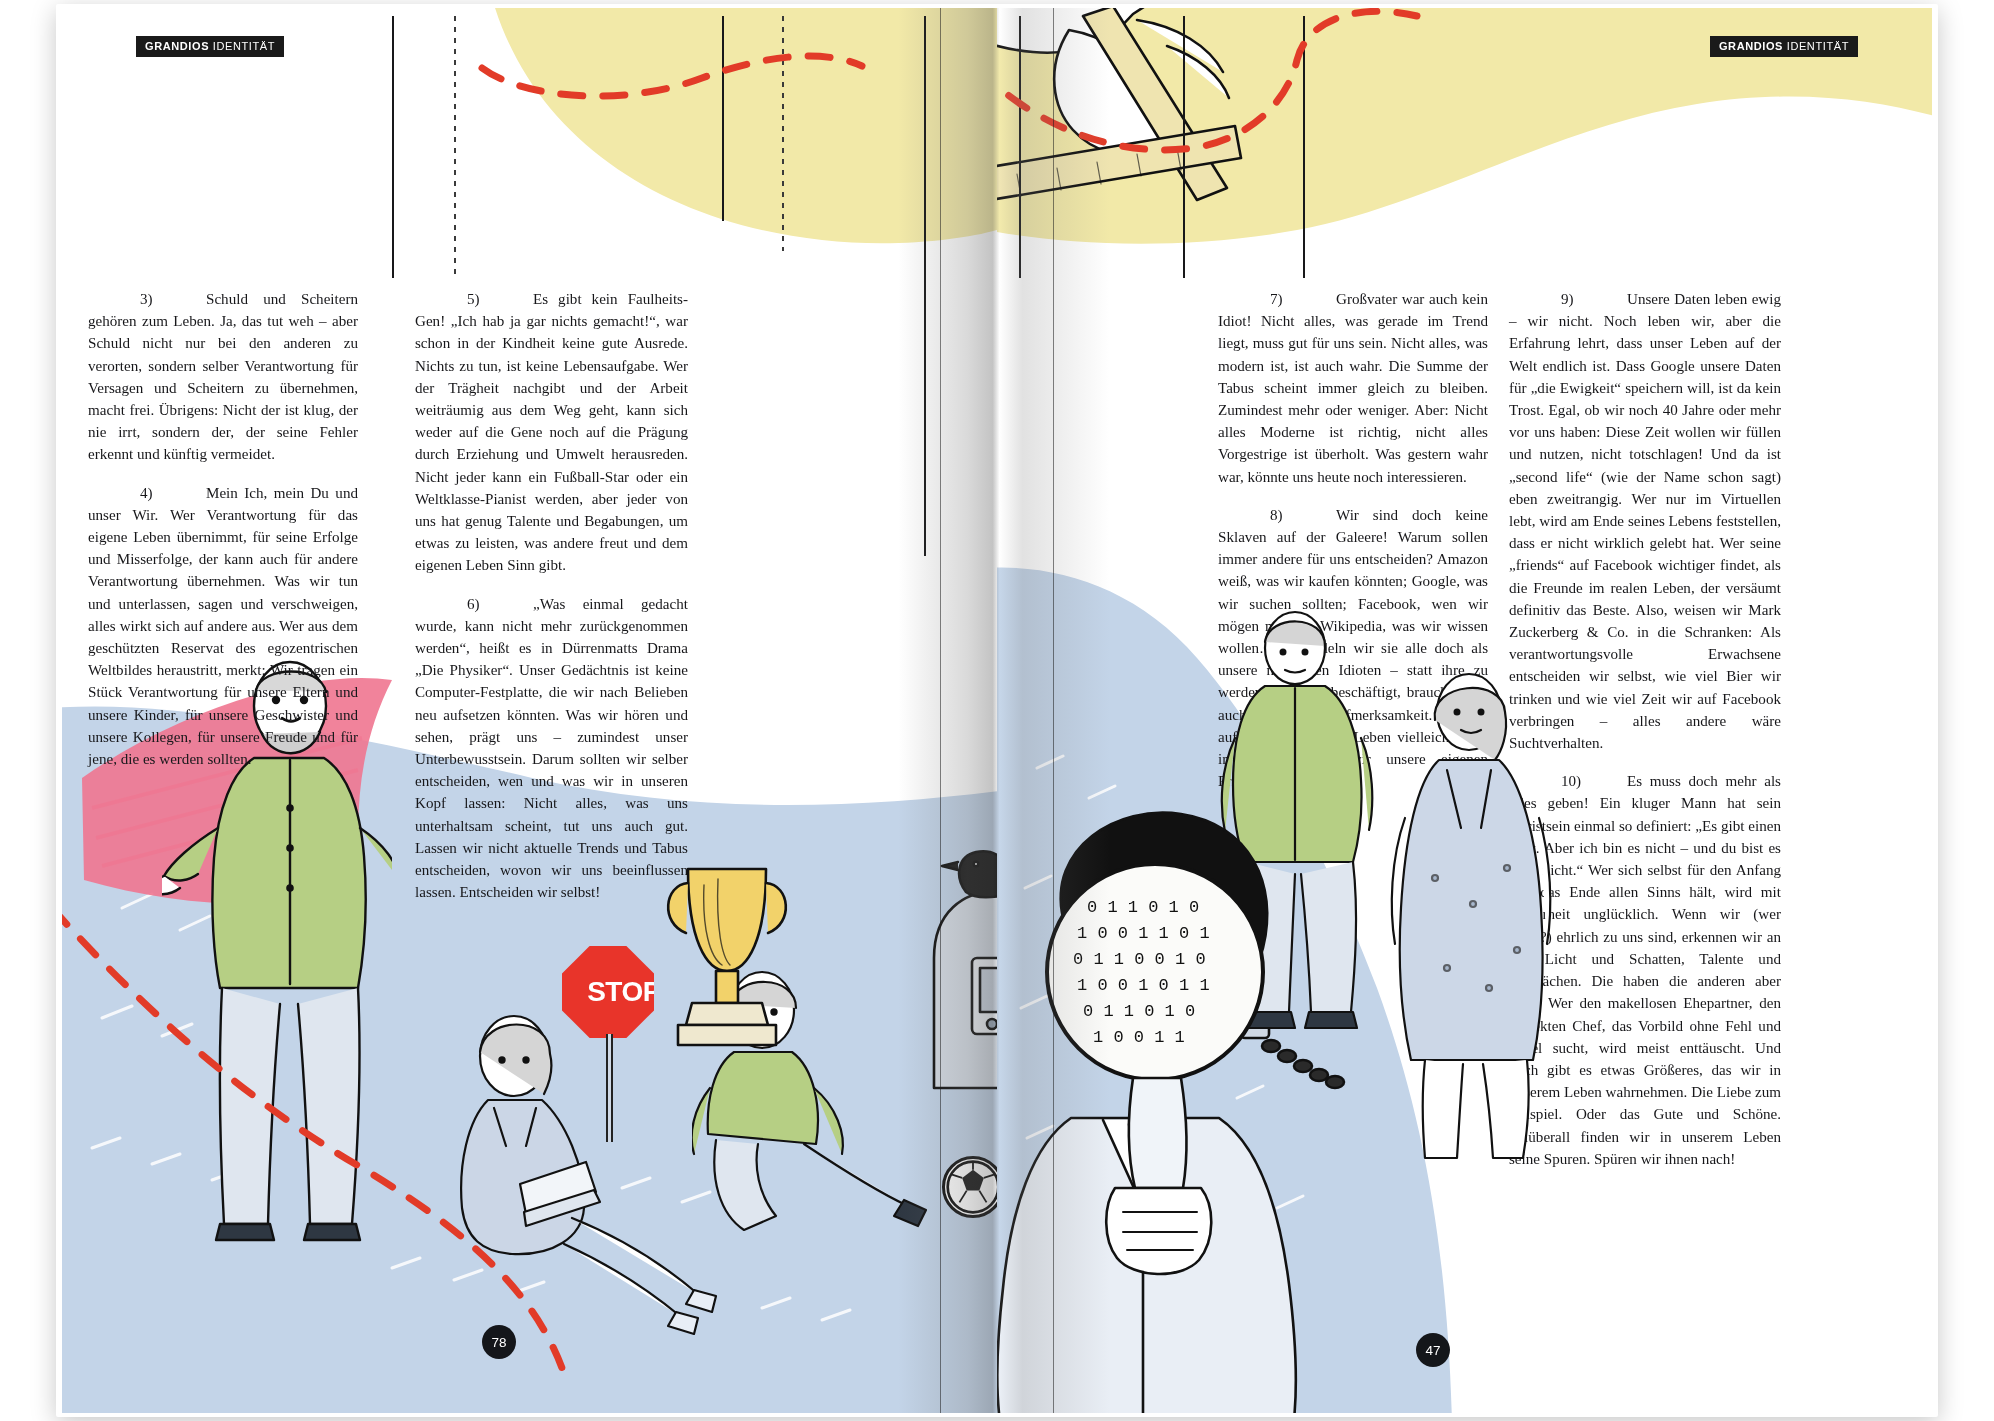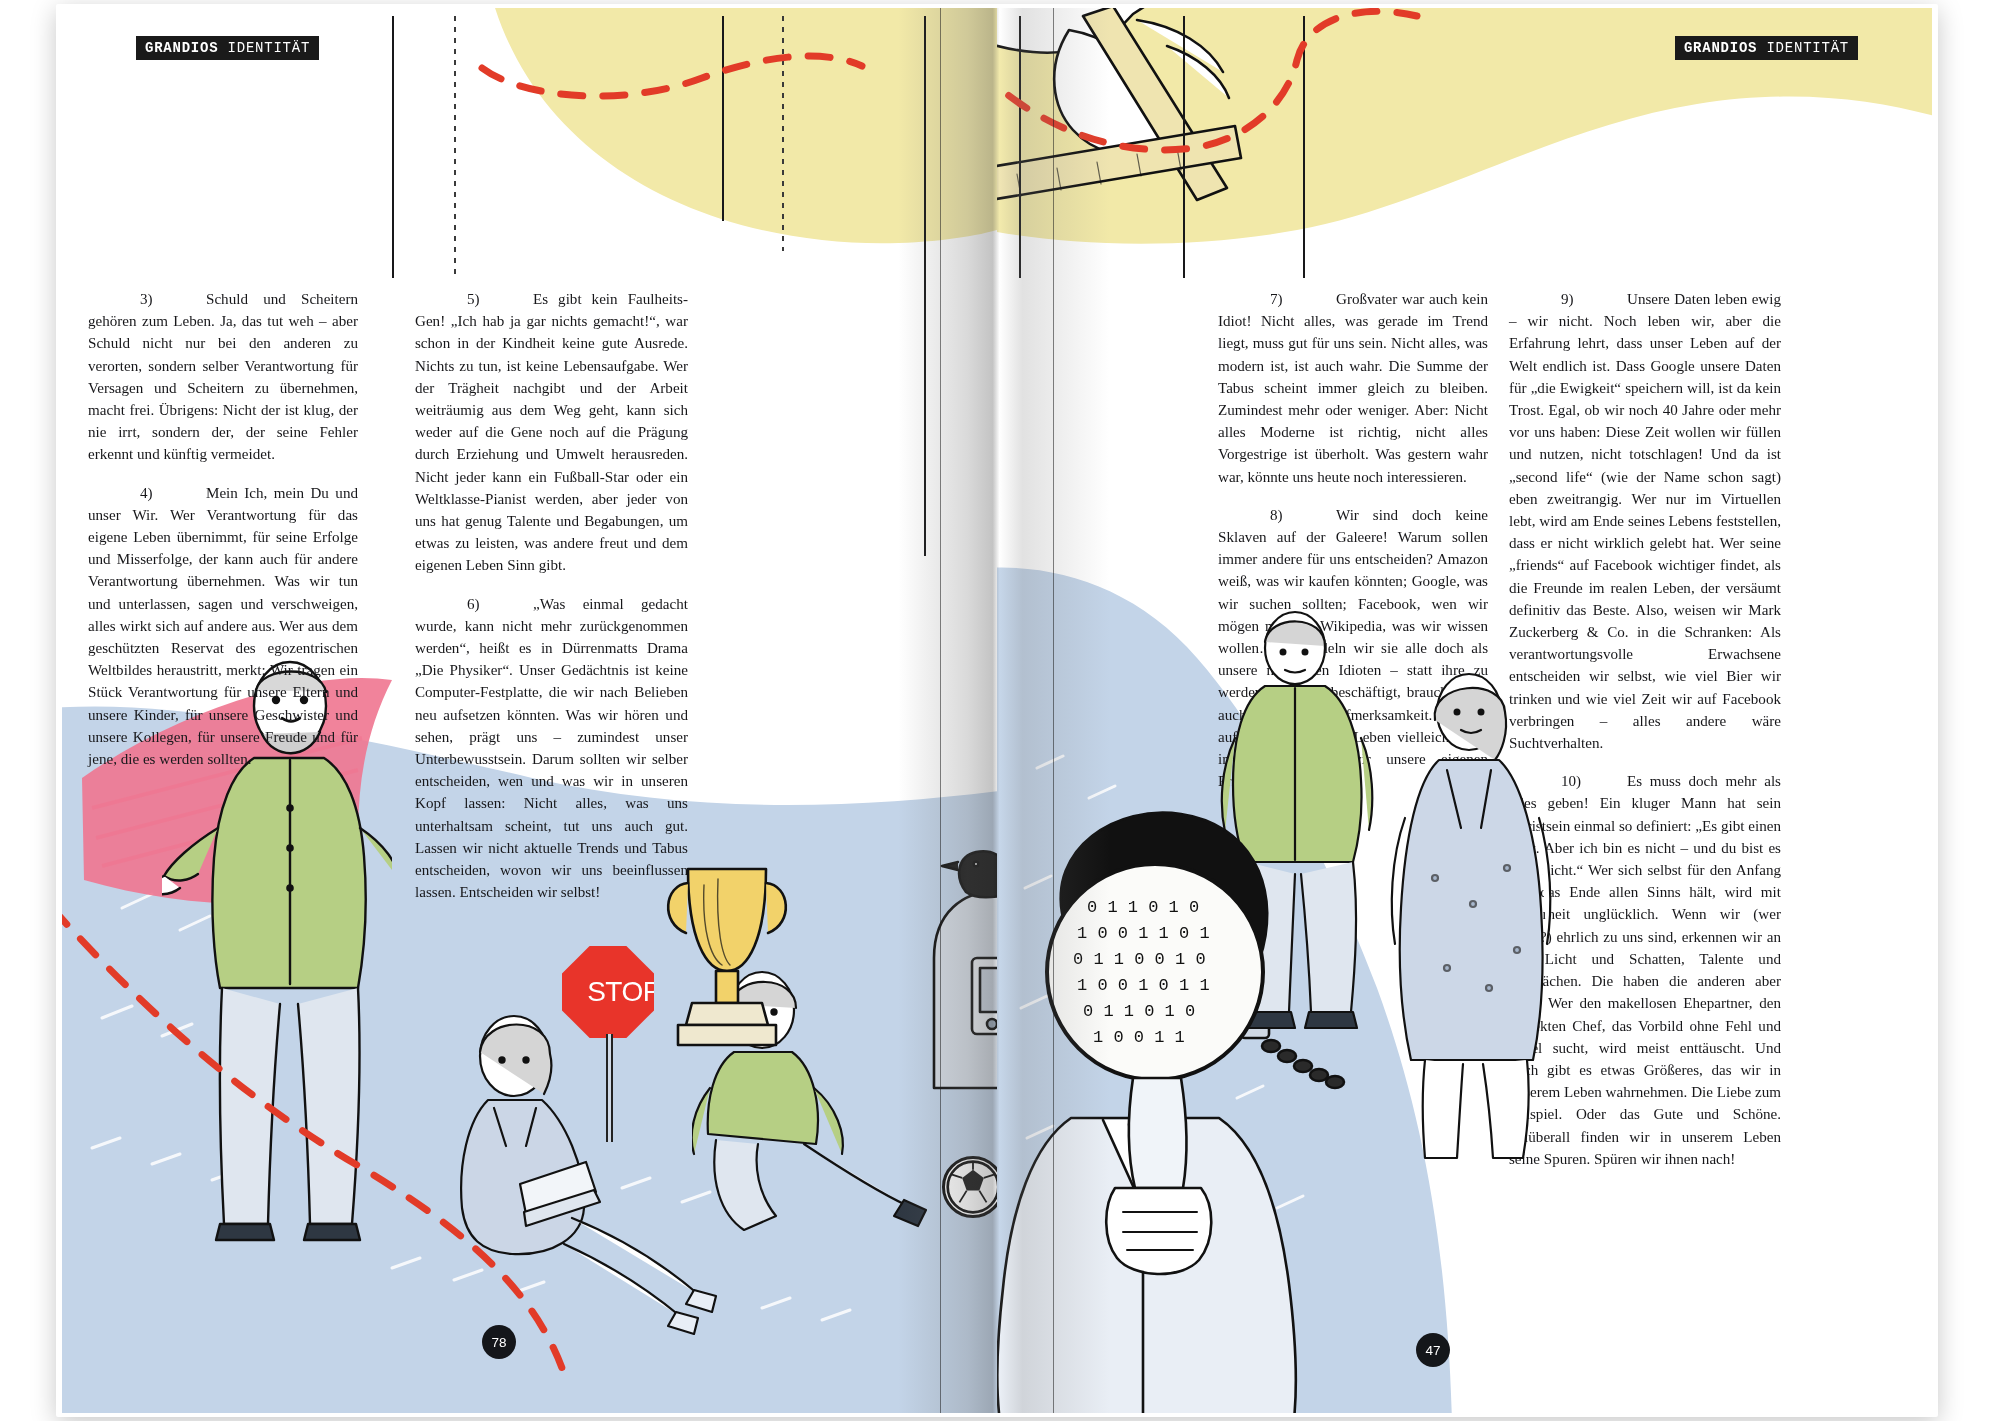--- a/index.html
+++ b/index.html
@@ -62,22 +62,22 @@
 
   
   .artlayer { position: absolute; inset: 0; pointer-events: none; }
 
   
   .badge {
     position: absolute;
     top: 28px;
     background: #1a1a1a;
     color: #ffffff;
-    font-family: Liberation Mono, monospace;
-    font-size: 14px;
+    font-family: Liberation Sans, sans-serif;
+    font-size: 11px;
     letter-spacing: .055em;
     padding: 5px 9px 5px 9px;
     line-height: 1;
     white-space: nowrap;
     z-index: 30;
   }
   .badge .b1 { font-weight: bold; }
   .badge .b2 { font-weight: normal; }
   #badge-left  { left: 74px; }
   #badge-right { right: 74px; }
@@ -136,21 +136,21 @@
   .octagon {
     width: 92px; height: 92px;
     background: #e8342a;
     clip-path: polygon(30% 0,70% 0,100% 30%,100% 70%,70% 100%,30% 100%,0 70%,0 30%);
     display: flex; align-items: center; justify-content: center;
     border: 0;
     position: relative;
   }
   .octagon span {
     font-family: "Liberation Sans", sans-serif;
-    font-weight: normal;
+    font-weight: bold;
     font-size: 28px;
     color: #fff;
     letter-spacing: -0.5px;
     margin-left: 32px;
   }
   .stop-post {
     position: absolute;
     left: 44px; top: 88px;
     width: 7px; height: 108px;
     background: #cfd9e6;

